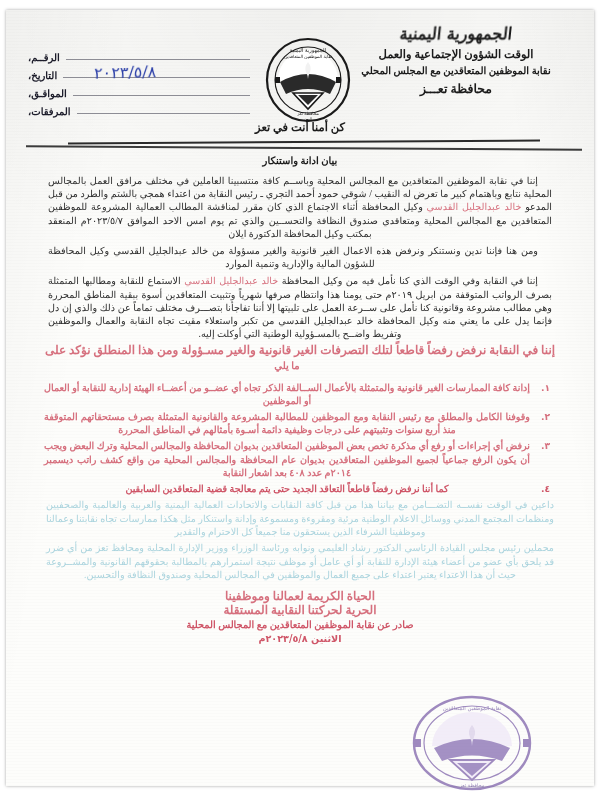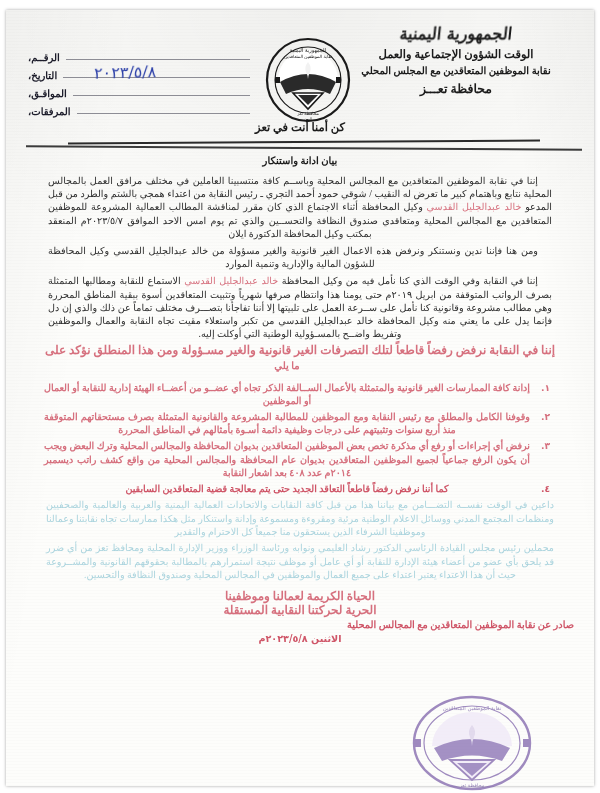--- a/index.html
+++ b/index.html
@@ -262,20 +262,21 @@
   }
   .slogans div {
     font-size: 12px;
     line-height: 14px;
     color: #d6707e;
     font-weight: bold;
     filter: blur(0.28px);
   }
   .issuer {
     margin-top: 1px;
+    text-align: center;
     font-size: 9.8px;
     line-height: 14px;
     color: #cf5668;
     font-weight: bold;
     filter: blur(0.28px);
   }
   .issue-date {
     text-align: center;
     font-family: "DejaVu Sans", sans-serif;
     font-size: 9.6px;

